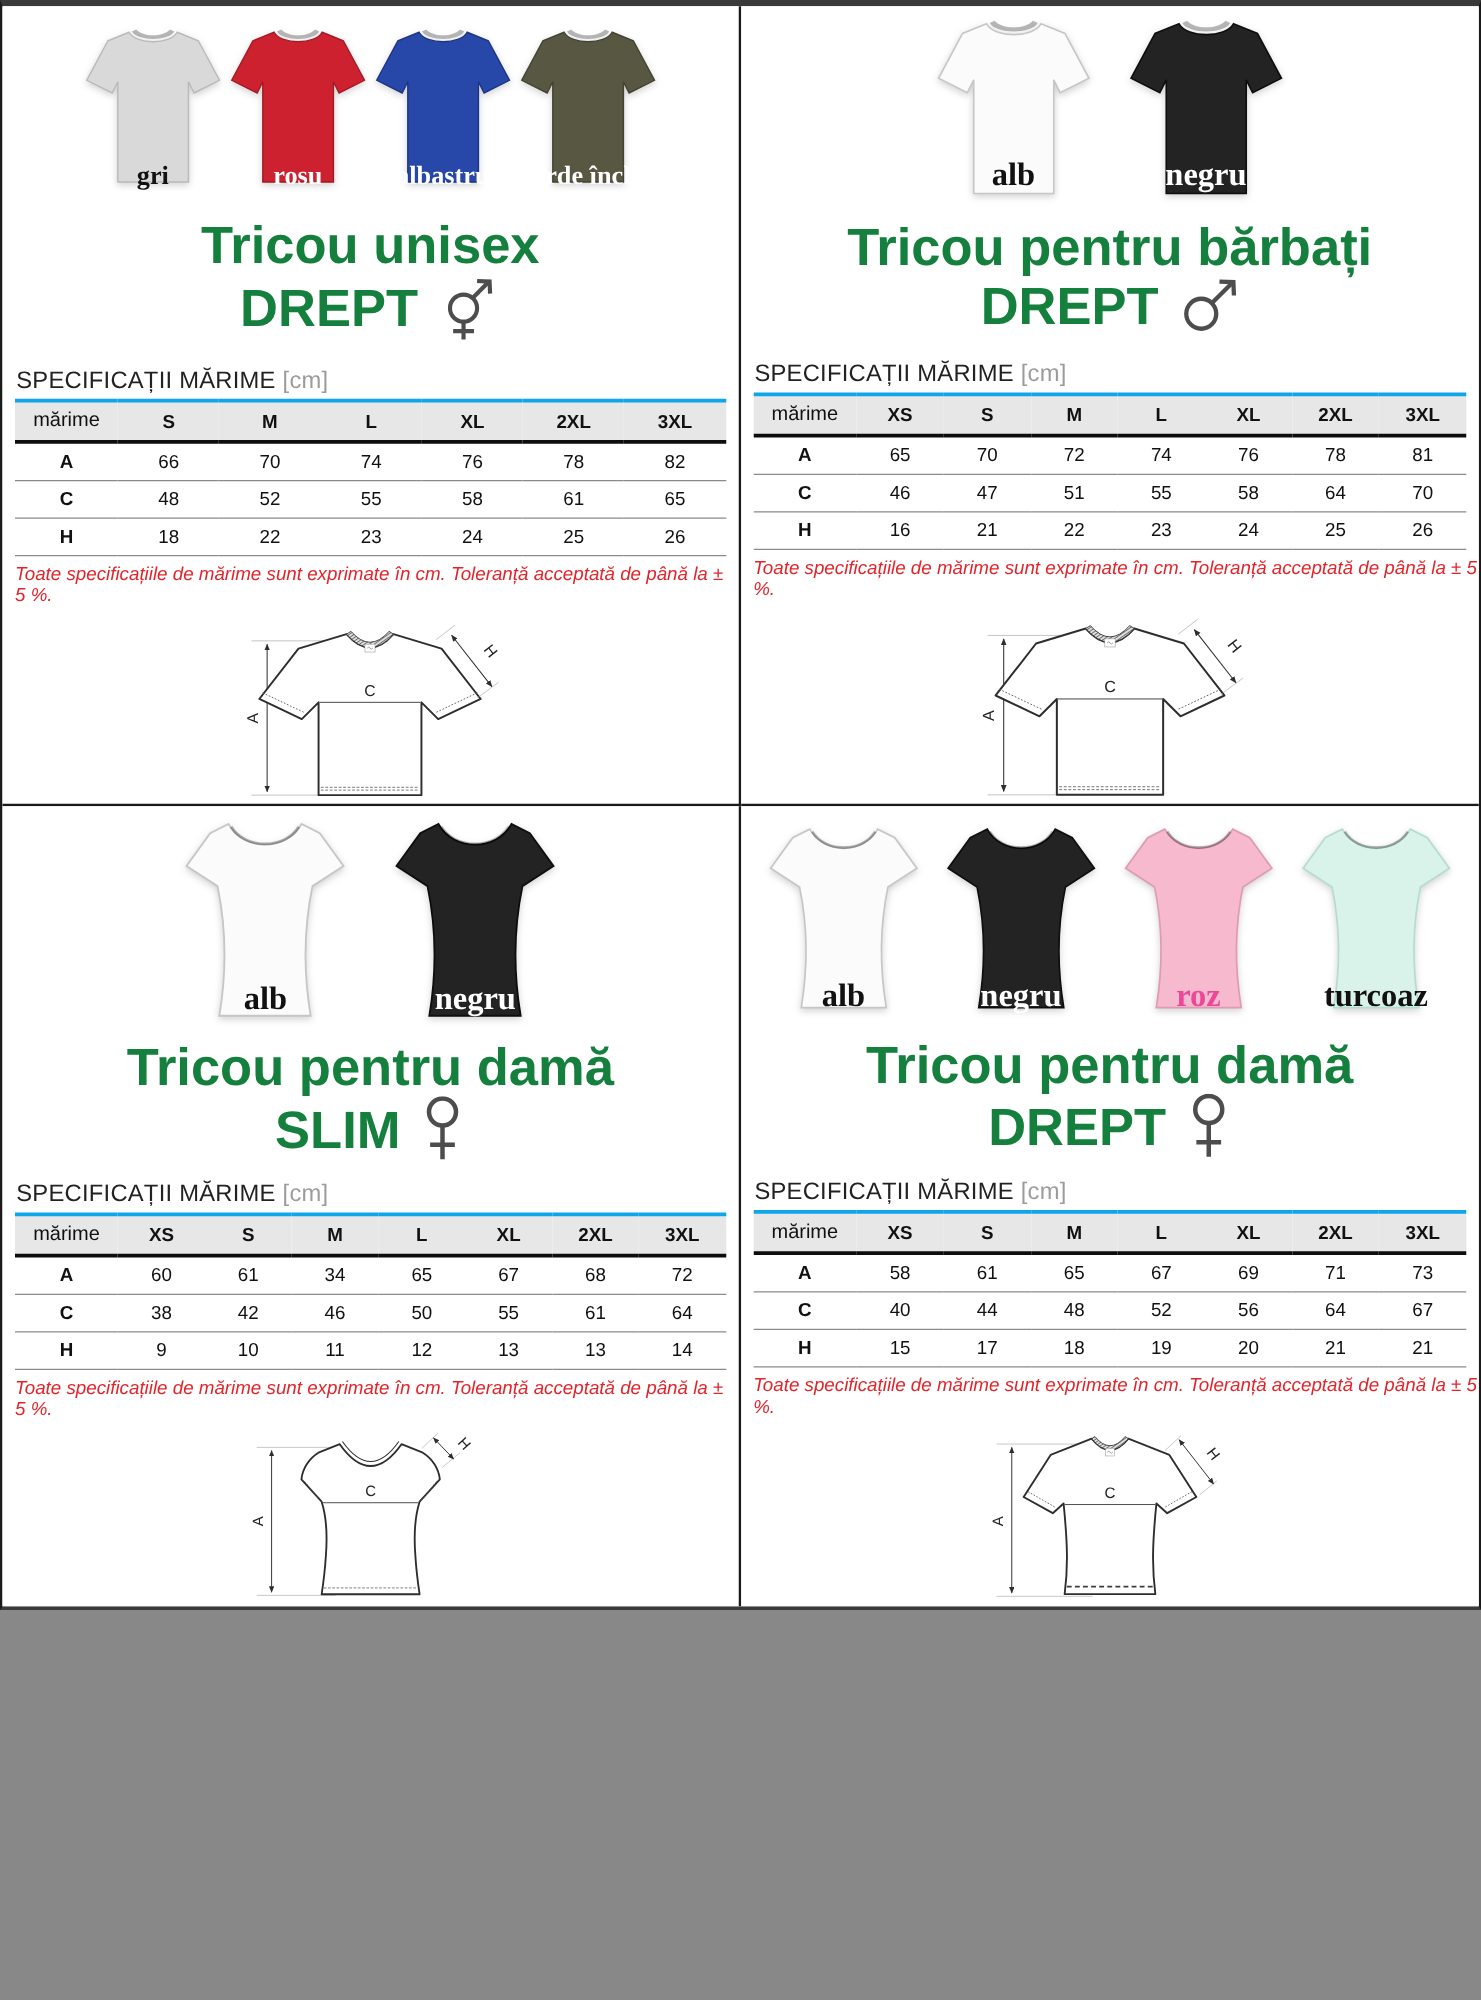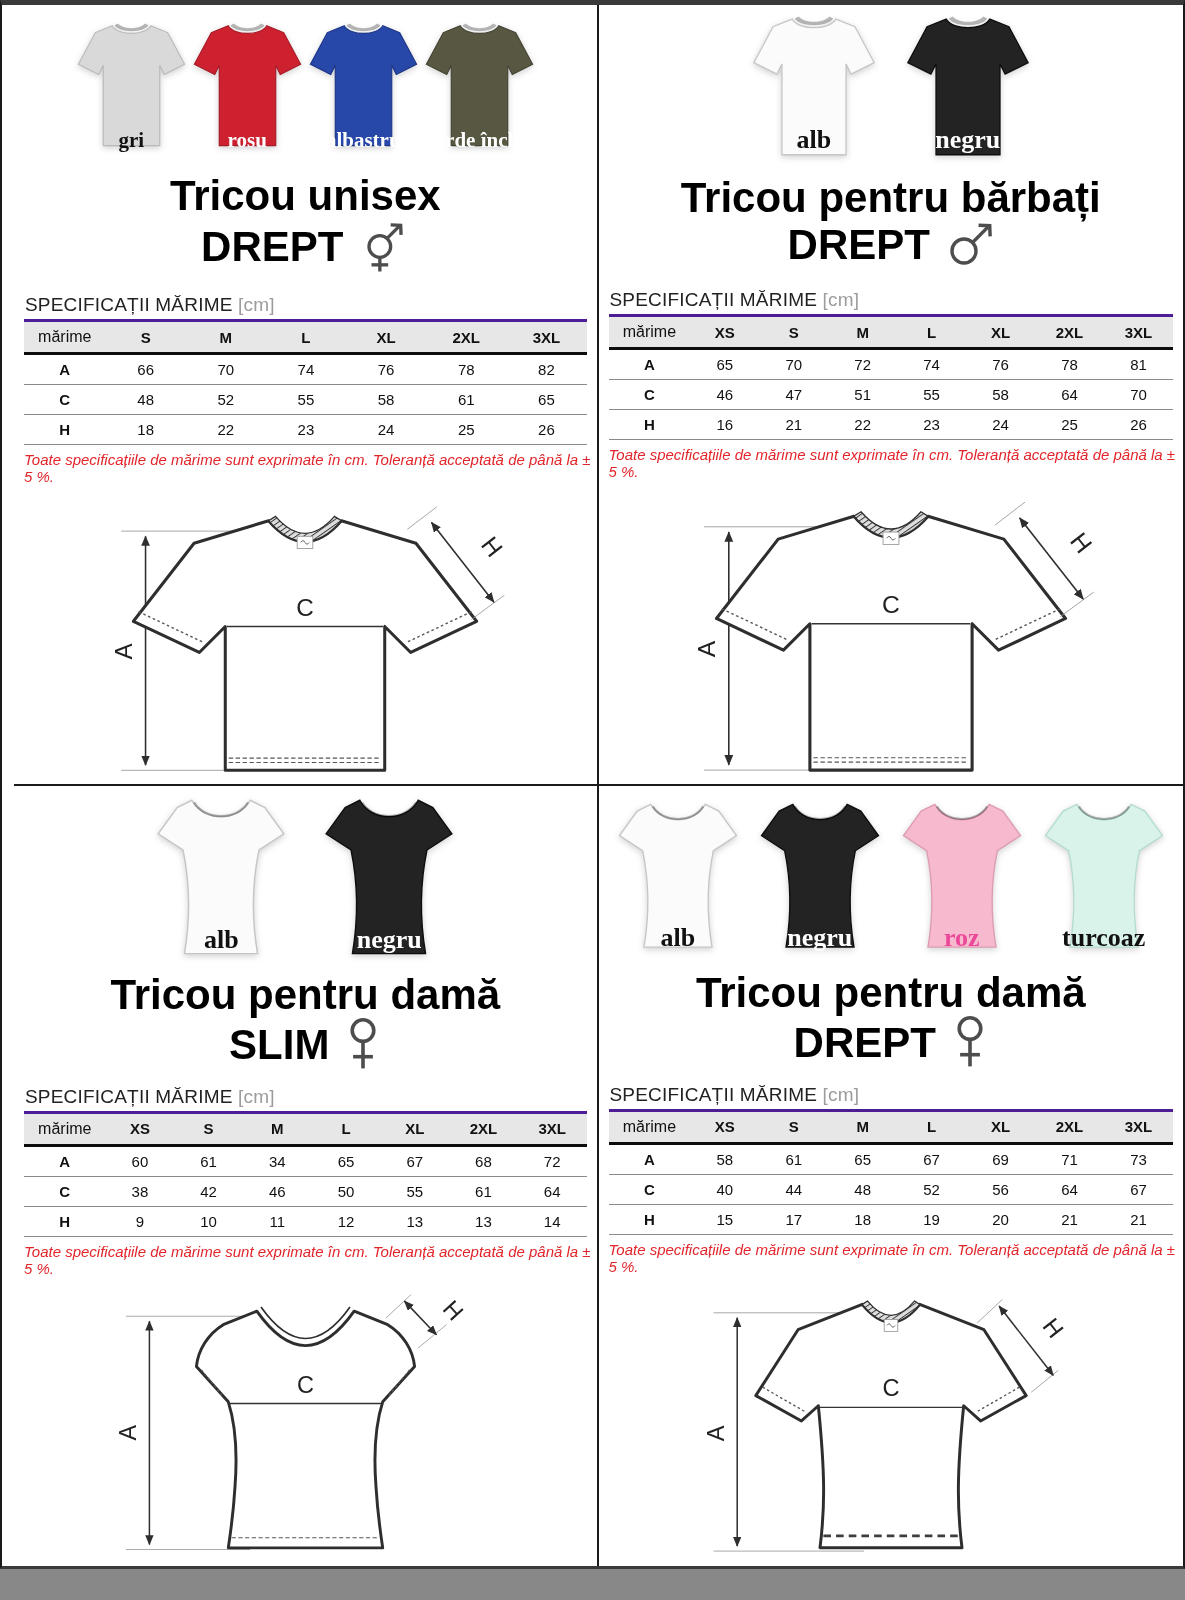--- a/index.html
+++ b/index.html
@@ -1,21 +1,21 @@
 <!DOCTYPE html>
 <html><head>
 <meta charset="utf-8">
 <title>Tricouri - Specificatii marime</title>
 <style>
   * { margin:0; padding:0; box-sizing:border-box; }
   body { background:#888; font-family:"Liberation Sans", sans-serif; }
   .page {
-    width:1185px; height:1569px; background:#fff; position:relative;
+    width:1185px; height:1288px; background:#fff; position:relative;
     border:2px solid #1a1a1a; border-top:5px solid #3a3a3a; border-bottom:3px solid #3a3a3a;
-    display:grid; grid-template-columns:1fr 1fr; grid-template-rows:1fr 1fr;padding-left:12px;
+    display:grid; grid-template-columns:1fr 1fr; grid-template-rows:1fr 1fr;
   }
   .quad { overflow:hidden; display:flex; flex-direction:column; align-items:center; background:#fff; }
   .q0, .q2 { border-right:2px solid #1a1a1a; }
   .q0, .q1 { border-bottom:2px solid #1a1a1a; }
 
   
   .shirt-row { display:flex; justify-content:center; align-items:flex-start; }
   .q0 .shirt-row { margin-top:4px; gap:3px; }
   .q1 .shirt-row { margin-top:4px; gap:26px; }
   .q2 .shirt-row { margin-top:4px; gap:20px; }
@@ -28,34 +28,34 @@
   .shirt svg { width:100%; height:100%; filter:drop-shadow(0 2px 3px rgba(0,0,0,0.18)); }
   .shirt-label {
     position:absolute; left:0; bottom:9px; width:100%; text-align:center;
     font-family:"Liberation Serif", serif; font-weight:700; line-height:0.92;
   }
   .q0 .shirt-label { font-size:21px; }
   .q1 .shirt-label { font-size:26px; }
   .q2 .shirt-label, .q3 .shirt-label { font-size:26px; bottom:6px; }
 
   
-  .title-block { margin-top:14px; text-align:center; color:#000000; }
+  .title-block { margin-top:14px; text-align:center; color:#15803d; }
   .title-l1 { font-size:42px; font-weight:bold; line-height:1.1; }
   .title-l2 { font-size:42px; font-weight:bold; line-height:1.1;
               display:flex; align-items:center; justify-content:center; gap:16px; }
   .gender-icon { stroke:#4d4d4d; fill:none; stroke-width:4; }
 
   
   .spec-block { width:100%; padding:0 10px; margin-top:20px; }
   .q2 .spec-block, .q3 .spec-block { margin-top:14px; }
   .spec-title { font-size:19px; color:#222; margin-left:1px; letter-spacing:0.2px; }
   .spec-unit { color:#9c9c9c; }
   table.spec-table { width:100%; border-collapse:collapse; table-layout:fixed; margin-top:3px; }
   table.spec-table thead tr { background:#e7e7e7; }
-  table.spec-table thead { border-top:3px solid #4c1d95; border-bottom:3px solid #0d0d0d; }
+  table.spec-table thead { border-top:3px solid #0ea5e9; border-bottom:3px solid #0d0d0d; }
   table.spec-table tbody tr { border-bottom:1.6px solid #8a8a8a; }
   table.spec-table th, table.spec-table td {
     text-align:center; font-size:15px; color:#111; padding:6px 2px;
   }
   table.spec-table th { font-weight:bold; }
   table.spec-table th.size-label { font-weight:normal; font-size:16px; }
   table.spec-table td.row-label { font-weight:bold; }
   table.spec-table th:first-child, table.spec-table td:first-child { width:14.5%; }
   .note { font-size:15px; font-style:italic; color:#e2252b; margin:6px 0 0 10px; align-self:flex-start; }
 

